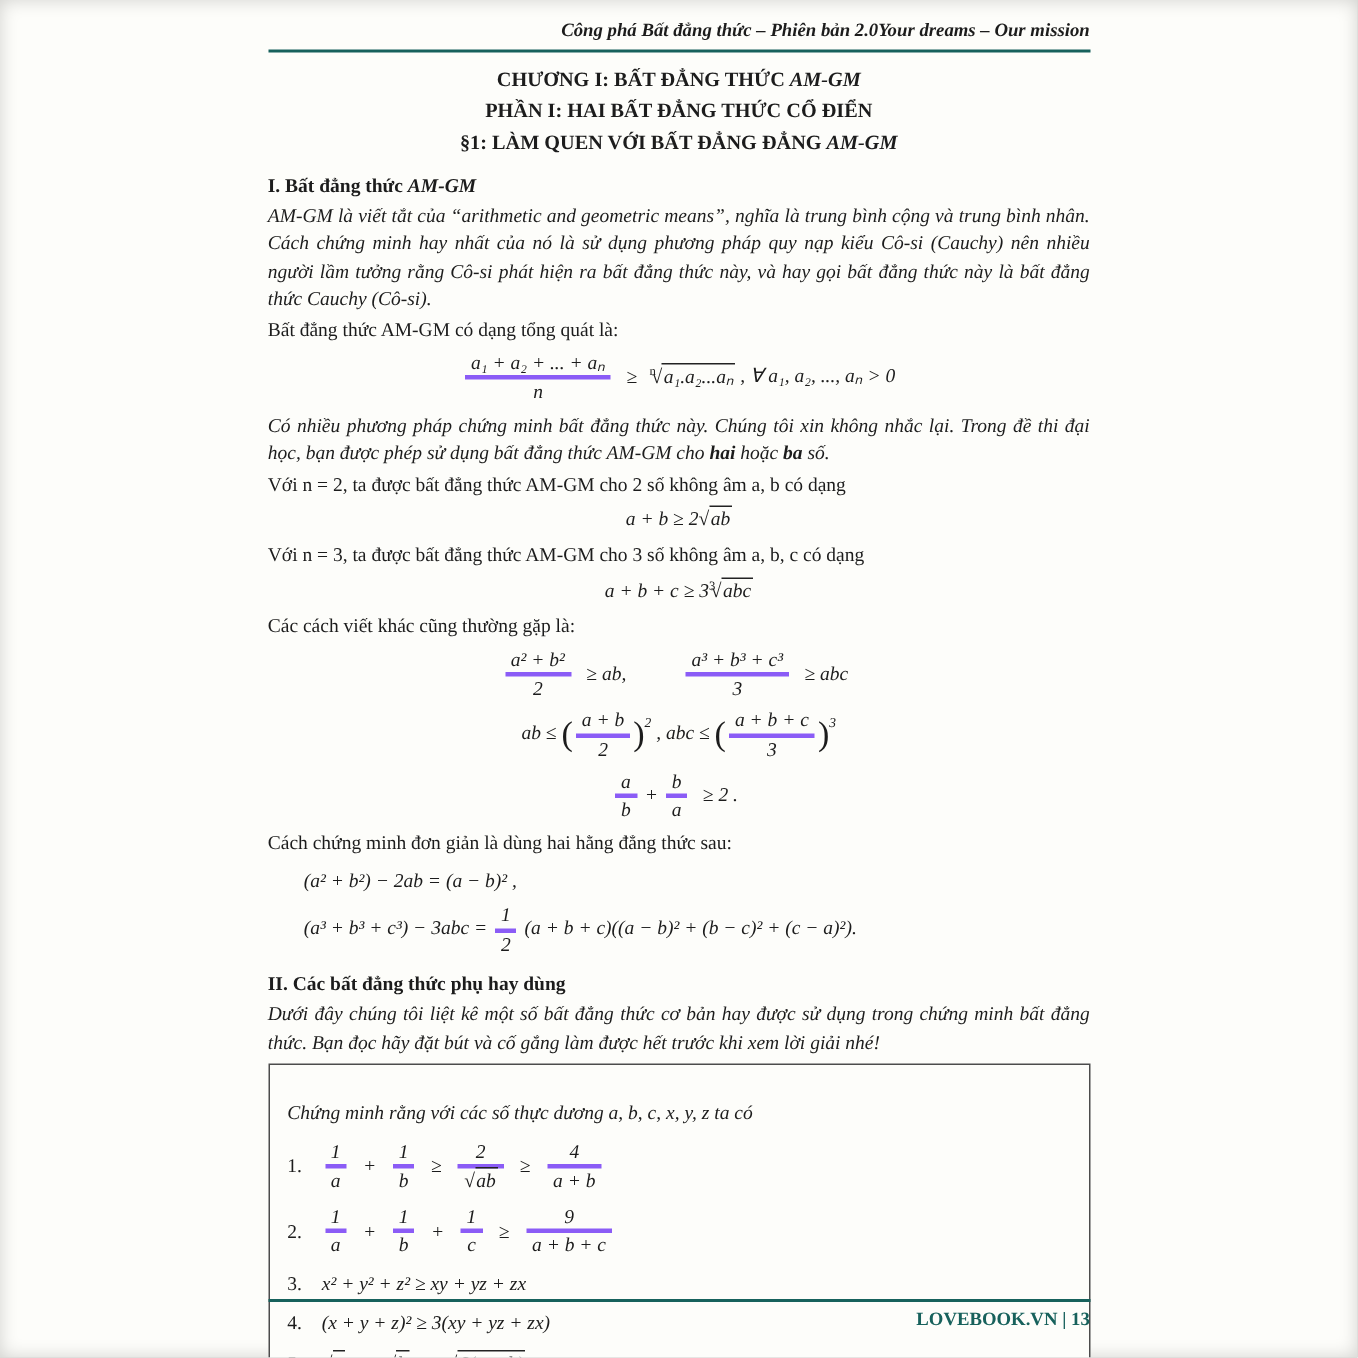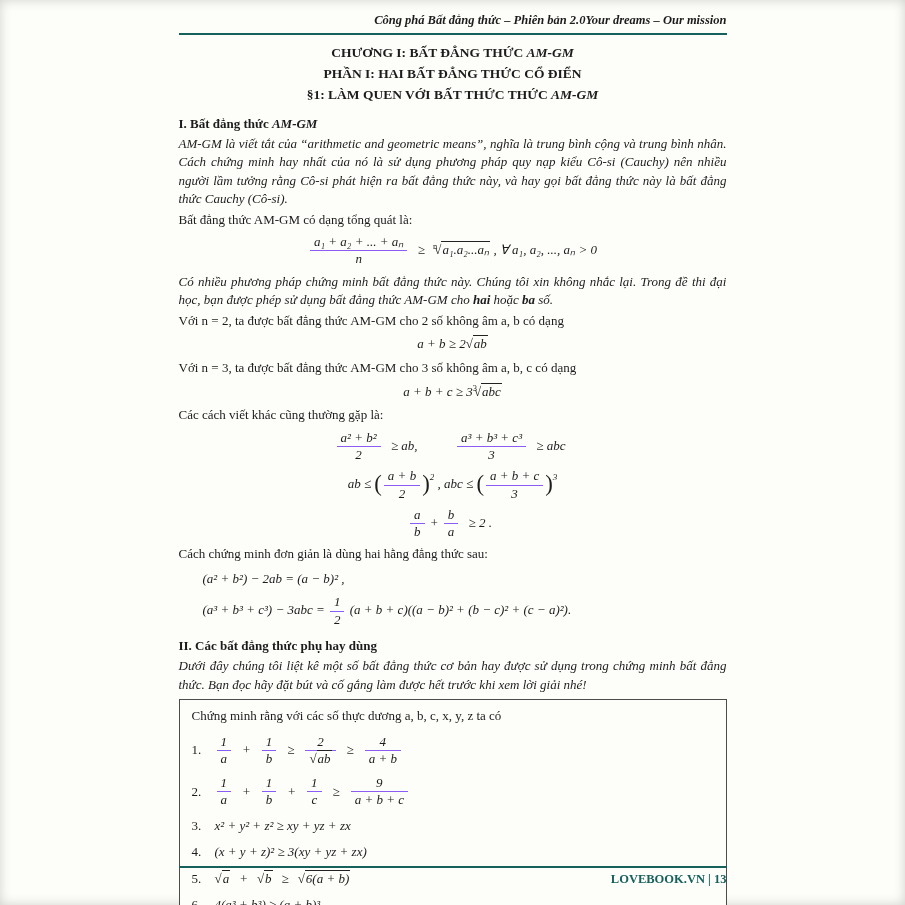--- a/index.html
+++ b/index.html
@@ -16,32 +16,32 @@
     border-bottom:2.5px solid var(--accent,#17615c);padding-bottom:3px;
   }
   .titles{text-align:center;margin-top:8px;font-weight:bold;font-size:13.5px;line-height:1.55;}
   .title-line em{font-weight:bold;}
   .sec-heading{font-weight:bold;margin-top:9px;}
   .para{text-align:justify;margin-top:2px;font-style:italic;}
   .lead-line{margin-top:2px;}
   .formula{text-align:center;margin:5px 0;font-style:italic;}
   .formula .sep{display:inline-block;width:26px;}
   .frac{display:inline-block;vertical-align:middle;text-align:center;margin:0 2px;}
-  .frac > .num{display:block;border-bottom:1px solid #8b5cf6;padding:0 4px;line-height:1.25;}
+  .frac > .num{display:block;border-bottom:3px solid #8b5cf6;padding:0 4px;line-height:1.25;}
   .frac > .den{display:block;padding:0 4px;line-height:1.25;}
   .sqrt{white-space:nowrap;}
   .sqrt .rsign{font-style:normal;}
   .sqrt .rad{border-top:1px solid #222;padding:0 1px;}
   .sqrt .idx{font-size:8.5px;margin-right:-3px;vertical-align:5px;font-style:normal;}
   .rel{margin:0 5px;}
   .bigp{font-size:175%;vertical-align:middle;line-height:1;font-style:normal;}
   sup.exp{font-size:9px;vertical-align:8px;}
   .indent{margin-left:24px;margin-top:6px;font-style:italic;}
   .box{border:1px solid #4c4c4c;padding:7px 12px 9px;margin-top:5px;background:#fdfdfa;}
-  .box-intro{}
+  .box-intro{font-style:italic;margin-top:16px;}
   .box-item{display:flex;align-items:center;gap:9px;margin:8px 0;font-style:italic;}
   .box-item .inum{font-style:normal;min-width:14px;}
   .page-footer{
     position:absolute;left:50%;transform:translateX(-50%);bottom:18px;width:548px;
     border-top:2.5px solid var(--accent,#17615c);text-align:right;
     font-weight:bold;font-size:12.5px;padding-top:4px;color:var(--accent,#17615c);
   }
   b{font-weight:bold;}
 </style>
 </head>
@@ -51,21 +51,21 @@
   <div class="content">
 
     <div class="page-header">
       <span>Công phá Bất đẳng thức – Phiên bản 2.0</span>
       <span>Your dreams – Our mission</span>
     </div>
 
     <div class="titles">
       <div class="title-line"><span>CHƯƠNG I: BẤT ĐẲNG THỨC </span><em>AM-GM</em></div>
       <div class="title-line">PHẦN I: HAI BẤT ĐẲNG THỨC CỔ ĐIỂN</div>
-      <div class="title-line"><span>§1: LÀM QUEN VỚI BẤT THỨC THỨC </span><em>AM-GM</em></div>
+      <div class="title-line"><span>§1: LÀM QUEN VỚI BẤT ĐẲNG ĐẲNG </span><em>AM-GM</em></div>
     </div>
 
     <div class="sec-heading"><span>I. Bất đẳng thức </span><em>AM-GM</em></div>
 
     <div class="para">AM-GM là viết tắt của “arithmetic and geometric means”, nghĩa là trung bình cộng và trung bình nhân. Cách chứng minh hay nhất của nó là sử dụng phương pháp quy nạp kiểu Cô-si (Cauchy) nên nhiều người lầm tưởng rằng Cô-si phát hiện ra bất đẳng thức này, và hay gọi bất đẳng thức này là bất đẳng thức Cauchy (Cô-si).</div>
 
     <div class="lead-line">Bất đẳng thức AM-GM có dạng tổng quát là:</div>
 
     <div class="formula">
       <span class="frac">

